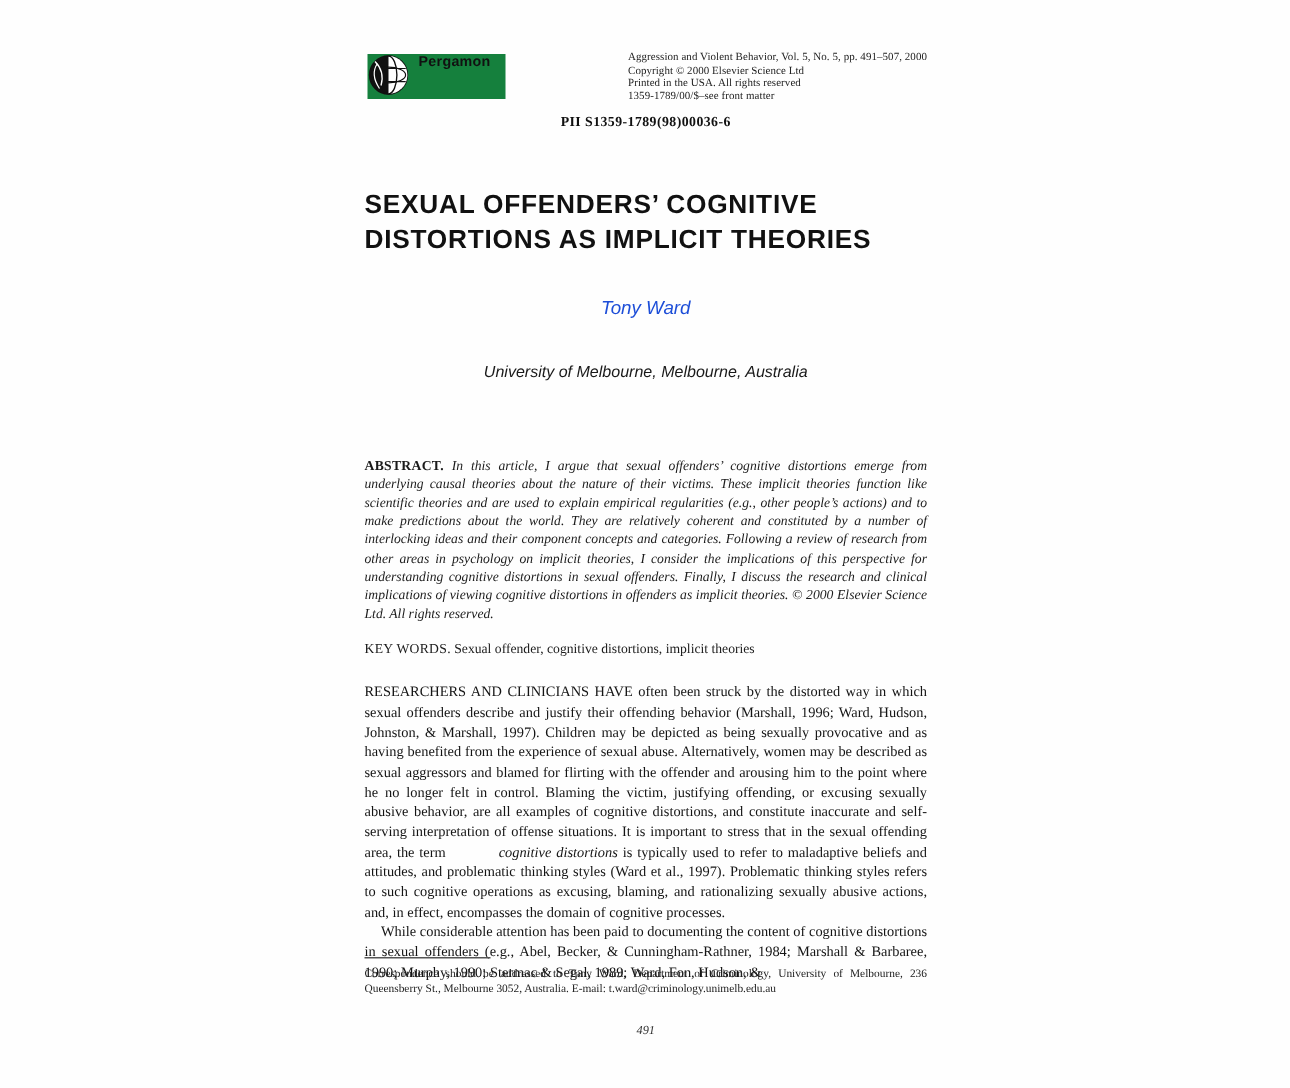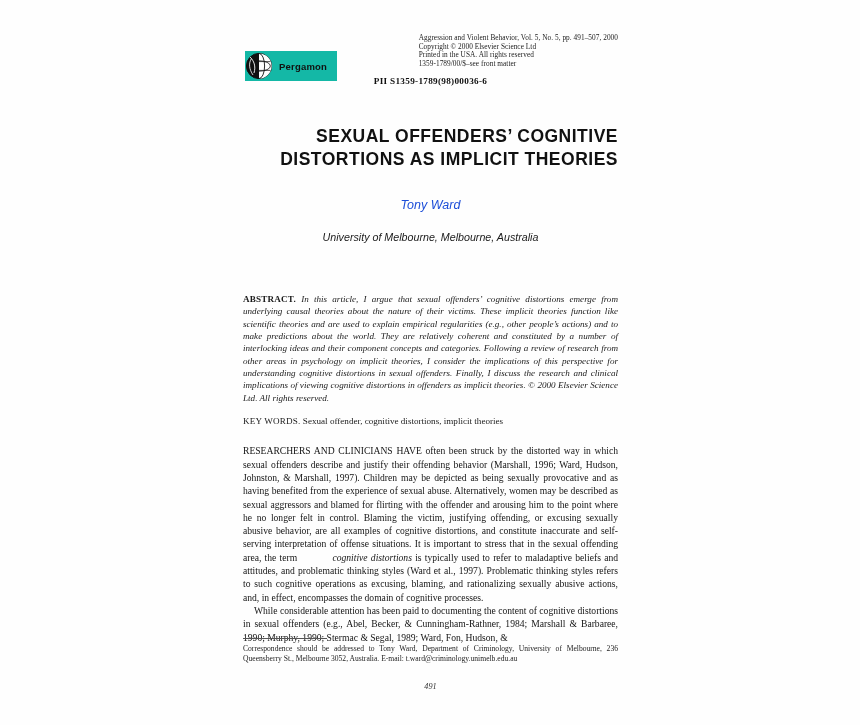--- a/index.html
+++ b/index.html
@@ -33,26 +33,26 @@
   
   .masthead {
     position: relative;
     height: 58px;
     margin-top: 34px;
   }
 
   .logo-wrap {
     position: absolute;
     left: 2px;
-    top: 17px;
+    top: 2px;
     display: flex;
-    align-items: center;
+    align-items: flex-start;
     width: 92px;
     height: 30px;
-    background: #14b8a6;
+    background: #15803d;
   }
   .logo-globe {
     width: 28px;
     height: 28px;
     flex: 0 0 28px;
     position: relative;
   }
   .logo-globe svg { display: block; }
   .logo-word {
     margin-left: 6px;
@@ -83,41 +83,41 @@
     text-align: center;
     font-weight: bold;
     font-size: 9.2px;
     letter-spacing: 0.3px;
     color: #111111;
   }
 
   
   .title {
     margin-top: 33px;
-    text-align: right;
+    text-align: left;
     font-family: "Liberation Sans", sans-serif;
     font-weight: bold;
     font-size: 17.5px;
     line-height: 23px;
     letter-spacing: 0.5px;
     color: #111111;
   }
   .title .line { display: block; }
 
   .author {
     margin-top: 27px;
     text-align: center;
     font-family: "Liberation Sans", sans-serif;
     font-style: italic;
     font-size: 12.5px;
     color: #1d4ed8;
   }
 
   .affiliation {
-    margin-top: 19px;
+    margin-top: 30px;
     text-align: center;
     font-family: "Liberation Sans", sans-serif;
     font-style: italic;
     font-size: 10.7px;
     color: #1a1a1a;
   }
 
   
   .abstract {
     margin-top: 50px;

